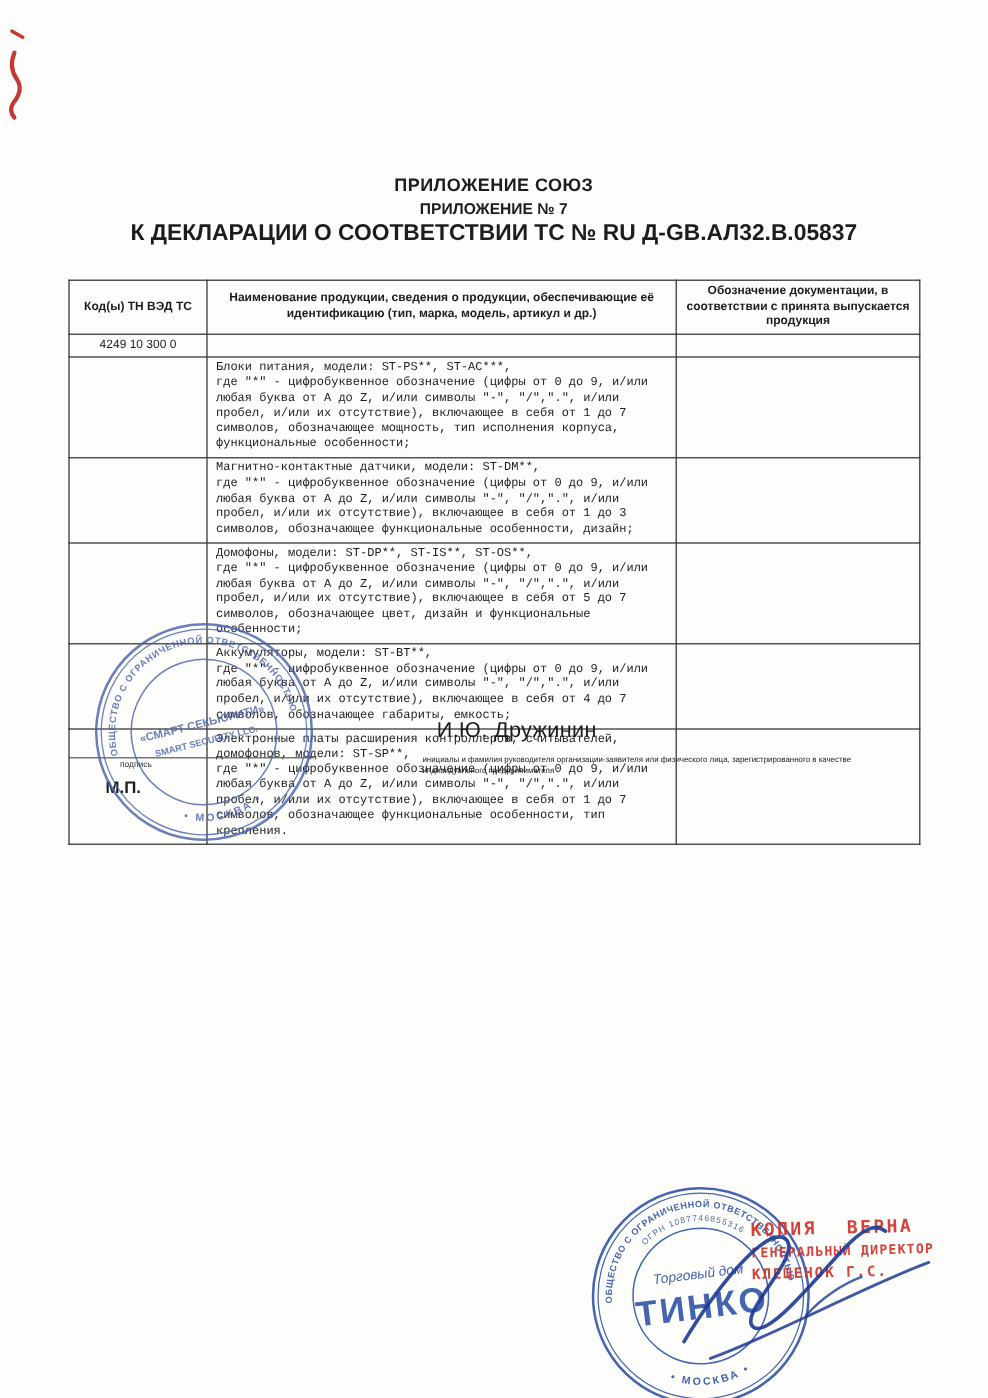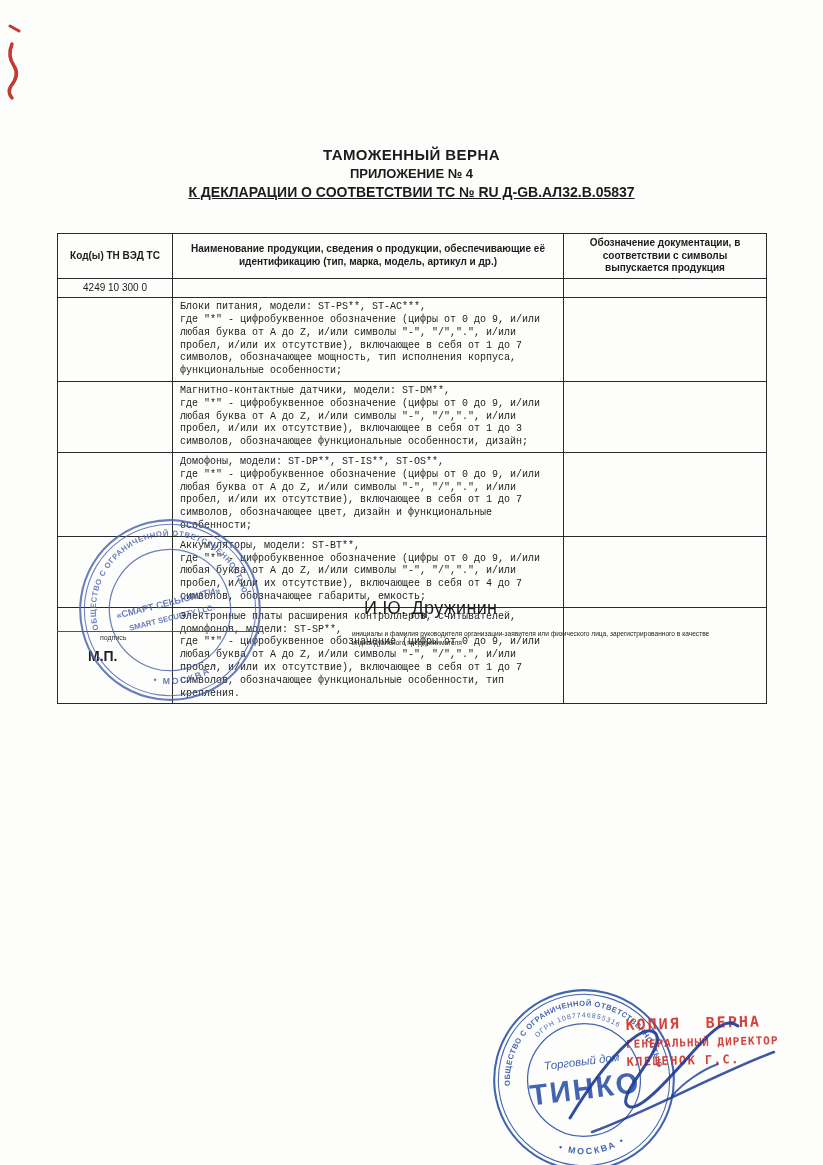--- a/index.html
+++ b/index.html
@@ -6,21 +6,21 @@
   html,body { background:#ffffff; }
   .page {
     position:relative; width:823px; height:1165px;
     background:#fdfdfb; overflow:hidden;
     font-family:"Liberation Sans", sans-serif; color:#1c1c1c;
   }
   
   .doc-header { position:absolute; top:146px; left:0; right:0; text-align:center; font-weight:bold; }
   .h-line1 { font-size:15px; letter-spacing:.4px; }
   .h-line2 { font-size:13px; margin-top:3px; }
-  .h-line3 { font-size:14px; margin-top:3px;text-decoration:underline; }
+  .h-line3 { font-size:19px; margin-top:3px; }
   .h-line4 { font-size:11px; margin-top:4px; }
   
   table.products {
     position:absolute; top:233px; left:57px; width:709px;
     border-collapse:collapse; table-layout:fixed;
   }
   table.products th, table.products td { border:1px solid #2a2a2a; }
   table.products th {
     font-size:10px; font-weight:bold; text-align:center;
     vertical-align:middle; padding:3px 8px; height:44px; line-height:1.25;
@@ -57,36 +57,36 @@
 <body>
 
 <div class="page">
 
   <svg class="artifact" viewBox="0 0 32 95">
     <path d="M 10,6 l 9,5" stroke="#c23a33" stroke-width="3" fill="none" stroke-linecap="round"></path>
     <path d="M 12,24 q -5,12 2,22 q 6,9 -3,20 q -4,6 1,12" stroke="#c23a33" stroke-width="3.5" fill="none" stroke-linecap="round"></path>
   </svg>
 
   <div class="doc-header">
-    <div class="h-line1">ТАМОЖЕННЫЙ ВЕРНА</div>
-    <div class="h-line2">ПРИЛОЖЕНИЕ № 4</div>
+    <div class="h-line1">ПРИЛОЖЕНИЕ СОЮЗ</div>
+    <div class="h-line2">ПРИЛОЖЕНИЕ № 7</div>
     <div class="h-line3">К ДЕКЛАРАЦИИ О СООТВЕТСТВИИ ТС № RU Д-GB.АЛ32.В.05837</div>
   </div>
 
   <table class="products">
     <colgroup>
       <col style="width:115px">
       <col style="width:391px">
       <col style="width:203px">
     </colgroup>
     <thead>
       <tr>
         <th>Код(ы) ТН ВЭД ТС</th>
         <th>Наименование продукции, сведения о продукции, обеспечивающие её идентификацию (тип, марка, модель, артикул и др.)</th>
-        <th>Обозначение документации, в соответствии с символы выпускается продукция</th>
+        <th>Обозначение документации, в соответствии с принята выпускается продукция</th>
       </tr>
     </thead>
     <tbody>
       <tr>
         <td class="code-cell">4249 10 300 0</td>
         <td></td>
         <td></td>
       </tr>
       <tr>
         <td></td>
@@ -96,21 +96,21 @@
       </tr>
       <tr>
         <td></td>
         <td class="cell-text">Магнитно-контактные датчики, модели: ST-DM**,
 где "*" - цифробуквенное обозначение (цифры от 0 до 9, и/или любая буква от А до Z, и/или символы "-", "/",".", и/или пробел, и/или их отсутствие), включающее в себя от 1 до 3 символов, обозначающее функциональные особенности, дизайн;</td>
         <td></td>
       </tr>
       <tr>
         <td></td>
         <td class="cell-text">Домофоны, модели: ST-DP**, ST-IS**, ST-OS**,
-где "*" - цифробуквенное обозначение (цифры от 0 до 9, и/или любая буква от А до Z, и/или символы "-", "/",".", и/или пробел, и/или их отсутствие), включающее в себя от 1 до 7 символов, обозначающее цвет, дизайн и функциональные особенности;</td>
+где "*" - цифробуквенное обозначение (цифры от 0 до 9, и/или любая буква от А до Z, и/или символы "-", "/",".", и/или пробел, и/или их отсутствие), включающее в себя от 5 до 7 символов, обозначающее цвет, дизайн и функциональные особенности;</td>
         <td></td>
       </tr>
       <tr>
         <td></td>
         <td class="cell-text">Аккумуляторы, модели: ST-BT**,
 где "*" - цифробуквенное обозначение (цифры от 0 до 9, и/или любая буква от А до Z, и/или символы "-", "/",".", и/или пробел, и/или их отсутствие), включающее в себя от 4 до 7 символов, обозначающее габариты, емкость;</td>
         <td></td>
       </tr>
       <tr>
         <td></td>

